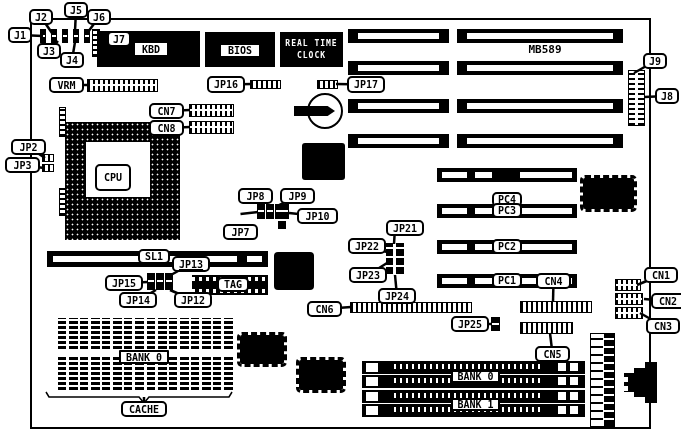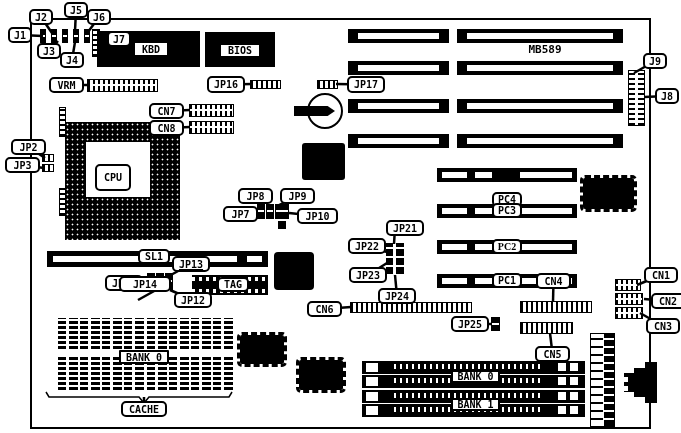--- a/index.html
+++ b/index.html
@@ -65,20 +65,24 @@
 
   <div class="abs jumper-v" style="left:40px;top:29px;width:6px;height:14px"></div>
   <div class="abs jumper-v" style="left:51px;top:29px;width:6px;height:14px"></div>
   <div class="abs jumper-v" style="left:62px;top:29px;width:6px;height:14px"></div>
   <div class="abs jumper-v" style="left:73px;top:29px;width:6px;height:14px"></div>
   <div class="abs jumper-v" style="left:84px;top:29px;width:6px;height:14px"></div>
   <div class="abs vlad" style="left:92px;top:29px;width:8px;height:28px"></div>
 
   <div class="abs blk" style="left:97px;top:31px;width:103px;height:36px"></div>
   <div class="abs blk" style="left:205px;top:32px;width:70px;height:35px"></div>
+  <div class="abs blk rtc" style="left:280px;top:32px;width:63px;height:35px">
+    <span>REAL TIME</span>
+    <span>CLOCK</span>
+  </div>
 
   <div class="abs isa" style="left:348px;top:29px;width:101px;height:14px"></div>
   <div class="abs isa" style="left:457px;top:29px;width:166px;height:14px"></div>
   <div class="abs isa" style="left:348px;top:61px;width:101px;height:14px"></div>
   <div class="abs isa" style="left:457px;top:61px;width:166px;height:14px"></div>
   <div class="abs isa" style="left:348px;top:99px;width:101px;height:14px"></div>
   <div class="abs isa" style="left:457px;top:99px;width:166px;height:14px"></div>
   <div class="abs isa" style="left:348px;top:134px;width:101px;height:14px"></div>
   <div class="abs isa" style="left:457px;top:134px;width:166px;height:14px"></div>
 
@@ -222,42 +226,42 @@
     <div class="callout" style="left: 207px; top: 76px; width: 38px; height: 17px;">JP16</div>
     <div class="callout" style="left: 347px; top: 76px; width: 38px; height: 17px;">JP17</div>
     <div class="callout" style="left: 643px; top: 53px; width: 24px; height: 16px;">J9</div>
     <div class="callout" style="left: 655px; top: 88px; width: 24px; height: 16px;">J8</div>
     <div class="callout" style="left: 149px; top: 103px; width: 35px; height: 16px;">CN7</div>
     <div class="callout" style="left: 149px; top: 120px; width: 35px; height: 16px;">CN8</div>
     <div class="callout" style="left: 11px; top: 139px; width: 35px; height: 16px;">JP2</div>
     <div class="callout" style="left: 5px; top: 157px; width: 35px; height: 16px;">JP3</div>
     <div class="callout" style="left: 238px; top: 188px; width: 35px; height: 16px;">JP8</div>
     <div class="callout" style="left: 280px; top: 188px; width: 35px; height: 16px;">JP9</div>
-    <div class="callout" style="left: 223px; top: 206px; width: 35px; height: 16px;">JP7</div>
+    <div class="callout" style="left: 223px; top: 224px; width: 35px; height: 16px;">JP7</div>
     <div class="callout" style="left: 297px; top: 208px; width: 41px; height: 16px;">JP10</div>
     <div class="callout" style="left: 138px; top: 249px; width: 32px; height: 15px;">SL1</div>
     <div class="callout" style="left: 172px; top: 256px; width: 38px; height: 16px; text-decoration: underline;">JP13</div>
     <div class="callout" style="left: 105px; top: 275px; width: 38px; height: 16px;">JP15</div>
-    <div class="callout" style="left: 119px; top: 276px; width: 52px; height: 16px;">JP14</div>
+    <div class="callout" style="left: 119px; top: 292px; width: 38px; height: 16px;">JP14</div>
     <div class="callout" style="left: 174px; top: 292px; width: 38px; height: 16px;">JP12</div>
     <div class="callout" style="left: 217px; top: 277px; width: 32px; height: 15px;">TAG</div>
     <div class="callout" style="left: 376px; top: 220px; width: 38px; height: 16px; margin-left: 10px;">JP21</div>
     <div class="callout" style="left: 348px; top: 238px; width: 38px; height: 16px;">JP22</div>
     <div class="callout" style="left: 349px; top: 267px; width: 38px; height: 16px;">JP23</div>
     <div class="callout" style="left: 378px; top: 288px; width: 38px; height: 16px;">JP24</div>
     <div class="callout" style="left: 307px; top: 301px; width: 35px; height: 16px;">CN6</div>
     <div class="callout" style="left: 451px; top: 316px; width: 38px; height: 16px;">JP25</div>
     <div class="callout" style="left: 536px; top: 273px; width: 35px; height: 16px;">CN4</div>
     <div class="callout" style="left: 535px; top: 346px; width: 35px; height: 16px;">CN5</div>
     <div class="callout" style="left: 644px; top: 267px; width: 34px; height: 16px;">CN1</div>
     <div class="callout" style="left: 651px; top: 293px; width: 34px; height: 16px;">CN2</div>
     <div class="callout" style="left: 646px; top: 318px; width: 34px; height: 16px;">CN3</div>
     <div class="callout" style="left: 492px; top: 167px; width: 30px; height: 15px; margin-top: 25px;">PC4</div>
     <div class="callout" style="left: 492px; top: 203px; width: 30px; height: 15px;">PC3</div>
-    <div class="callout" style="left: 492px; top: 239px; width: 30px; height: 15px; font-family: Liberation Serif, serif;">PC2</div>
+    <div class="callout" style="left: 492px; top: 239px; width: 30px; height: 15px;">PC2</div>
     <div class="callout" style="left: 492px; top: 273px; width: 30px; height: 15px;">PC1</div>
     <div class="callout" style="left: 95px; top: 164px; width: 36px; height: 27px; text-align: center;">CPU</div>
     <div class="callout sq" style="left: 133px; top: 41px; width: 36px; height: 16px;">KBD</div>
     <div class="callout sq" style="left: 219px; top: 43px; width: 42px; height: 15px;">BIOS</div>
     <div class="callout sq" style="left: 119px; top: 350px; width: 50px; height: 14px;">BANK 0</div>
     <div class="callout" style="left: 121px; top: 401px; width: 46px; height: 16px;">CACHE</div>
     <div class="callout sq" style="left: 451px; top: 370px; width: 49px; height: 13px;">BANK 0</div>
     <div class="callout sq" style="left: 451px; top: 398px; width: 49px; height: 13px;">BANK 1</div>
     <div class="callout plain" style="left: 505px; top: 42px; width: 80px; height: 14px;">MB589</div>
   </div>

